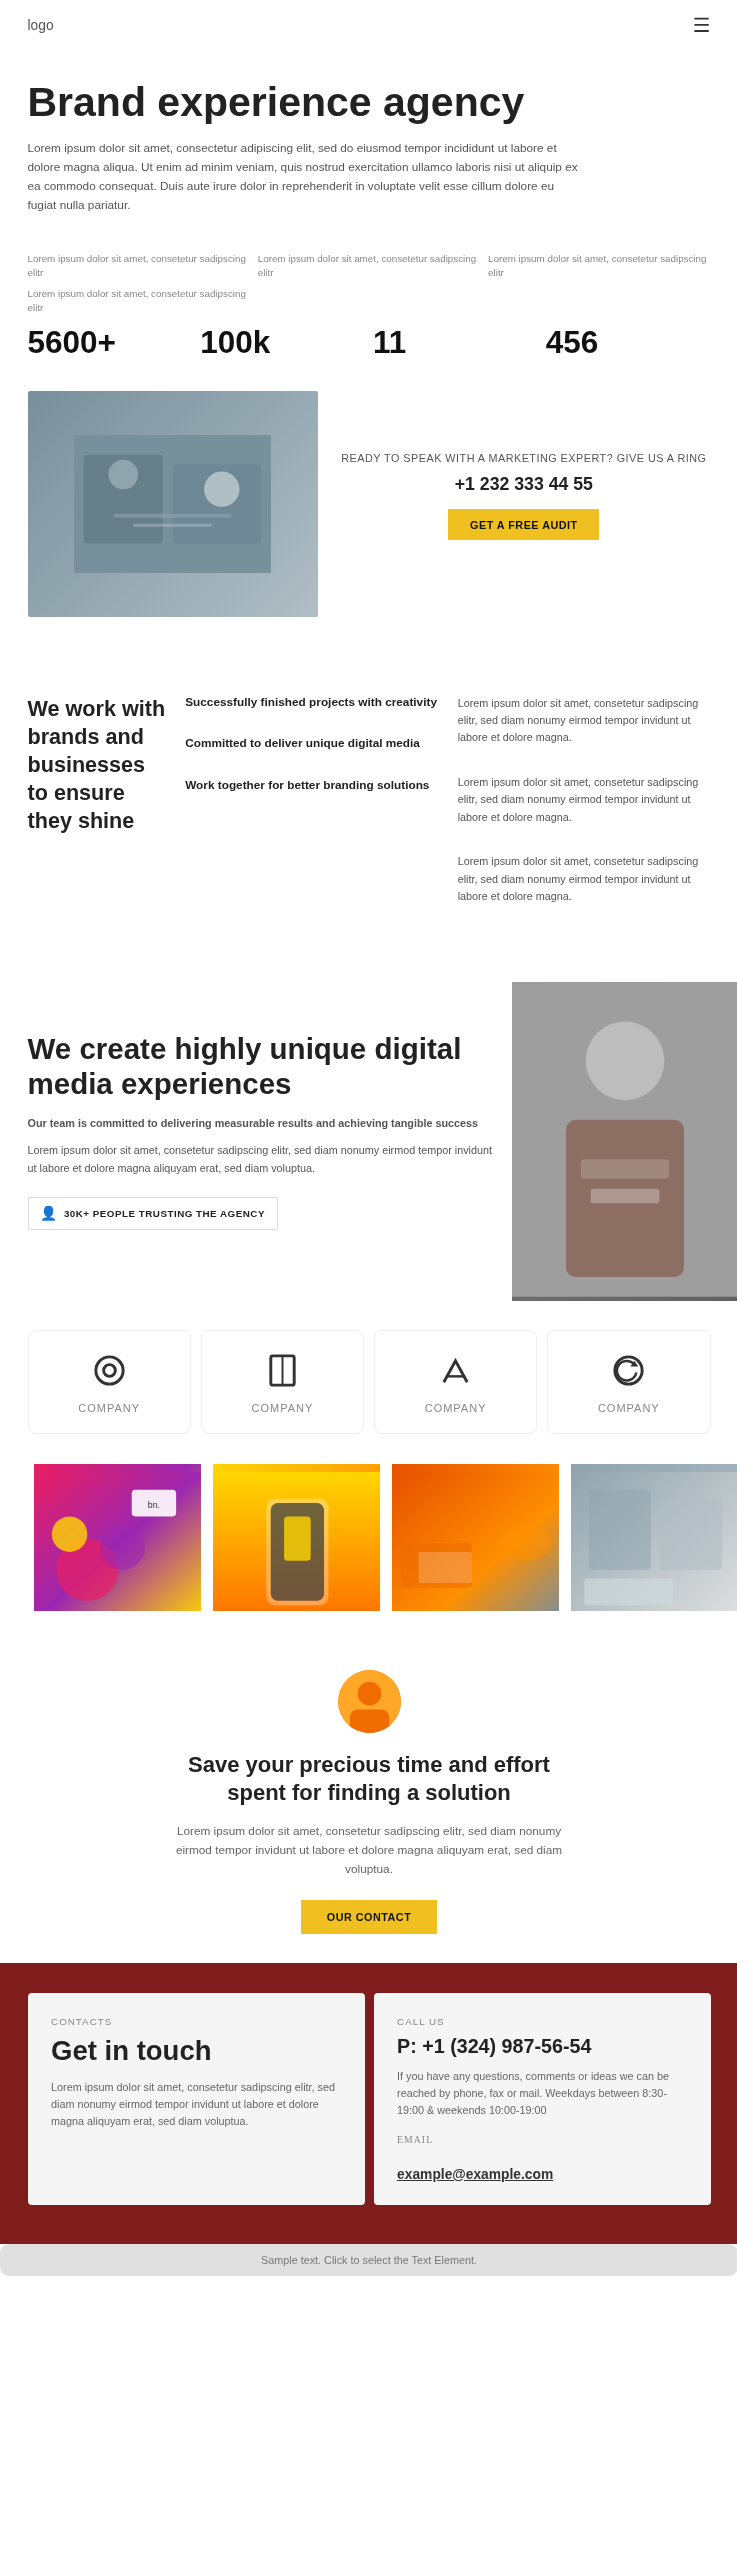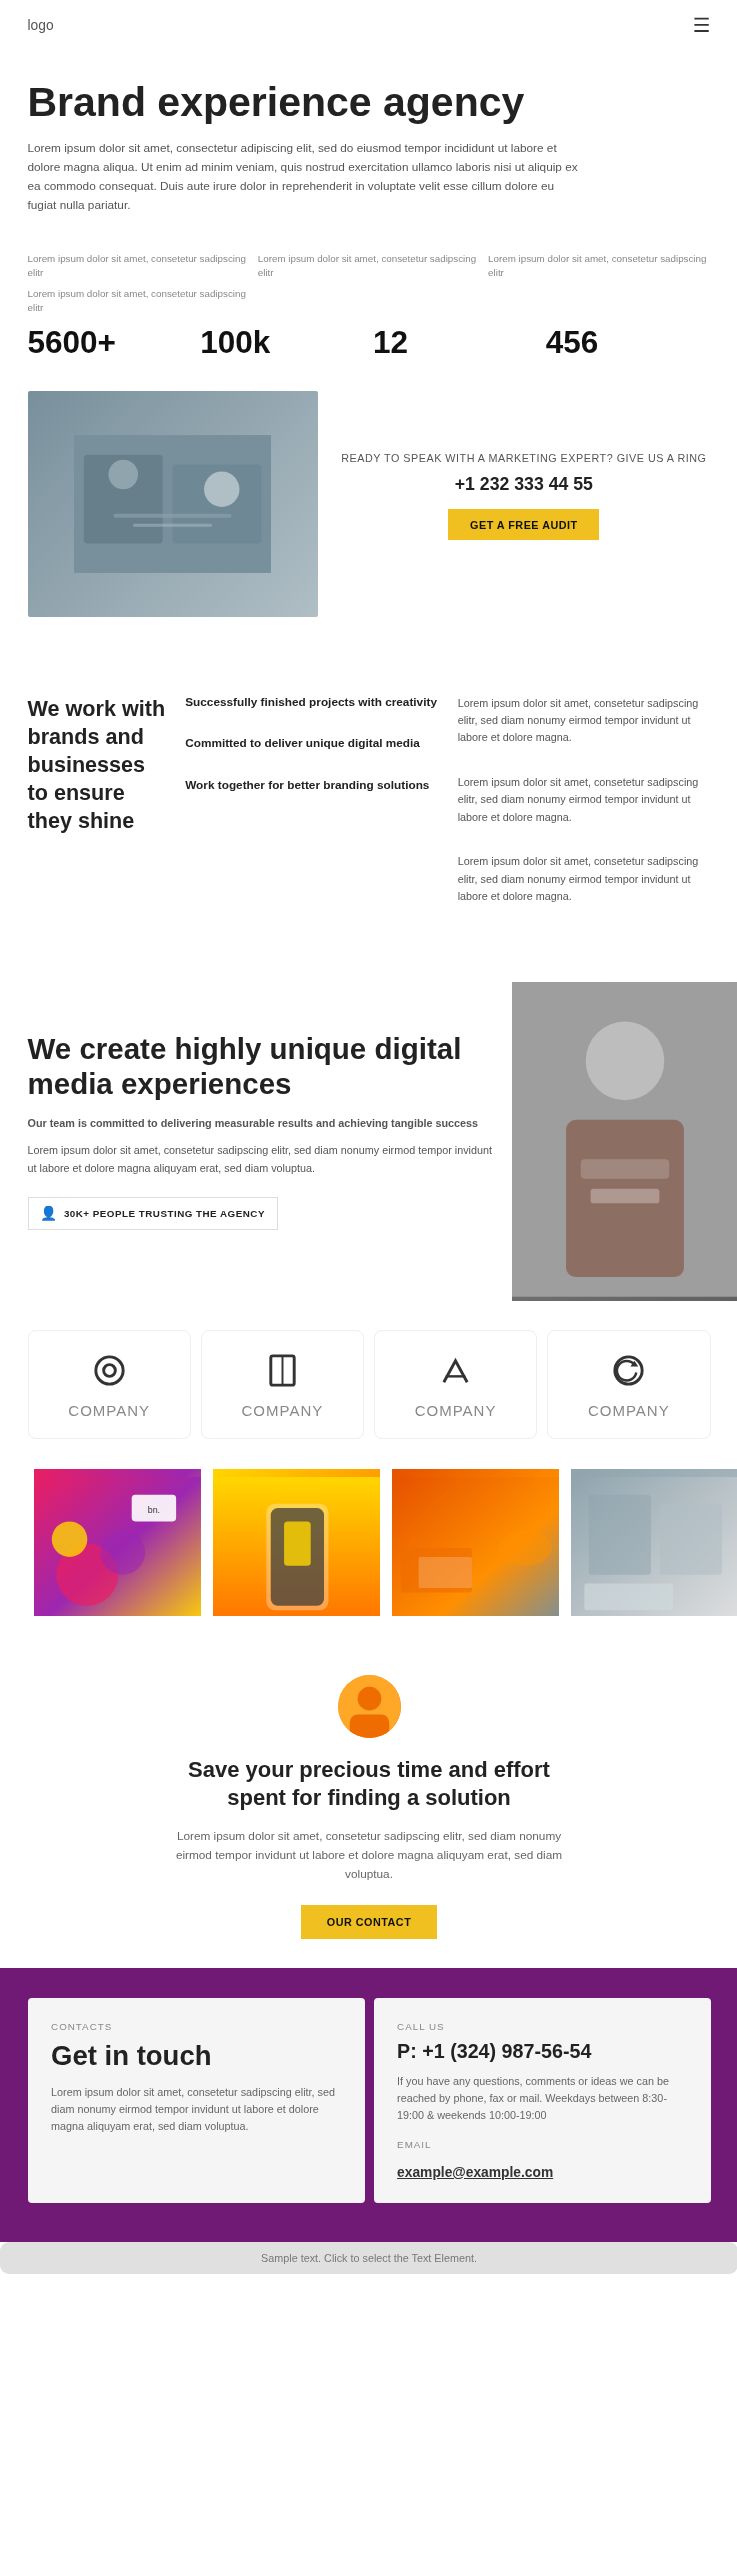--- a/index.html
+++ b/index.html
@@ -48,46 +48,46 @@
     .digital-left h2 { font-size: 29.5px; font-weight: 900; line-height: 1.2; margin-bottom: 13.8px; }
     .digital-left .subtitle { font-size: 10.8px; font-weight: 700; margin-bottom: 9.8px; }
     .digital-left p { font-size: 10.8px; color: #555; line-height: 1.6; margin-bottom: 19.7px; }
     .people-badge { display: flex; align-items: center; gap: 5.9px; border: 1px solid #ddd; padding: 7.9px 11.8px; font-size: 9.8px; font-weight: 700; letter-spacing: 0.5px; width: fit-content; }
     .digital-right { width: 226px; flex-shrink: 0; background: #78909c; min-height: 315px; overflow: hidden; }
     .digital-img { width: 100%; height: 100%; background: linear-gradient(160deg, #9e9e9e 0%, #616161 100%); min-height: 315px; }
 
     
     .logos-section { display: grid; grid-template-columns: repeat(4,1fr); gap: 9.8px; padding: 19.7px 27.5px; }
     .logo-card { border: 1px solid #eee; border-radius: 7.9px; padding: 19.7px; display: flex; flex-direction: column; align-items: center; justify-content: center; gap: 7.9px; }
-    .logo-name { font-size: 15px; color: #888; letter-spacing: 1px; }
+    .logo-name { font-size: 11px; color: #888; letter-spacing: 1px; }
 
     
     .portfolio-grid { display: grid; grid-template-columns: repeat(4, 1fr); gap: 12px; padding: 9.8px 0; height: 167px; margin-left: 34px; }
     .portfolio-item { background: #b0bec5; overflow: hidden; }
     .portfolio-item:nth-child(1) { background: linear-gradient(135deg, #e91e63 0%, #9c27b0 50%, #ffd700 100%); }
     .portfolio-item:nth-child(2) { background: linear-gradient(135deg, #ffd600 0%, #ff6f00 100%); }
     .portfolio-item:nth-child(3) { background: linear-gradient(135deg, #e65100 0%, #ff8f00 60%, #78909c 100%); }
     .portfolio-item:nth-child(4) { background: linear-gradient(135deg, #90a4ae 0%, #b0bec5 100%); }
 
     
     .testimonial-section { padding: 49px 27.5px 29.5px; text-align: center; }
     .avatar { width: 63px; height: 63px; border-radius: 50%; background: linear-gradient(135deg, #ffa726, #ef6c00); margin: 0 auto 17.7px; overflow: hidden; }
     .testimonial-section h3 { font-size: 22px; font-weight: 800; max-width: 393px; margin: 0 auto 13.8px; line-height: 1.3; }
     .testimonial-section p { font-size: 11.8px; color: #666; max-width: 413px; margin: 0 auto 21.6px; line-height: 1.6; }
     .our-contact-btn { background: #f0c020; color: #111; border: none; padding: 10.8px 25.6px; font-size: 10.8px; font-weight: 700; text-transform: uppercase; cursor: pointer; letter-spacing: 0.5px; }
 
     
-    .contact-footer { display: grid; grid-template-columns: 1fr 1fr; gap: 9px; padding: 29.5px 27.5px 39px; background: #701a75; }
+    .contact-footer { display: grid; grid-template-columns: 1fr 1fr; gap: 9px; padding: 29.5px 27.5px 39px; background: #7f1d1d; }
     .contact-box { background: #f5f5f5; border-radius: 3.9px; padding: 23.6px; }
     .contact-box .section-label { font-size: 9.8px; letter-spacing: 1px; color: #888; margin-bottom: 7.9px; text-transform: uppercase; }
     .contact-box h2 { font-size: 27.5px; font-weight: 900; margin-bottom: 11.8px; }
     .contact-box p { font-size: 10.8px; color: #666; line-height: 1.6; }
     .call-box .phone-big { font-size: 19.7px; font-weight: 900; margin-bottom: 9.8px; }
     .call-box p { font-size: 10.8px; color: #666; line-height: 1.6; margin-bottom: 13.8px; }
-    .email-label { font-size: 9.8px; letter-spacing: 1px; color: #888; text-transform: uppercase; margin-bottom: 15px; }
+    .email-label { font-size: 9.8px; letter-spacing: 1px; color: #888; text-transform: uppercase; margin-bottom: 22px; font-family: Liberation Serif, serif; }
     .email-link { font-size: 13.8px; color: #333; font-weight: 600; text-decoration: underline; }
 
     
     .sample-bar { background: #e0e0e0; text-align: center; padding: 9.8px; font-size: 10.8px; color: #777; border-radius: 9px; }
 
     .person-icon { font-size: 13.8px; }
   </style>
 </head>
 <body>
 
@@ -104,21 +104,21 @@
 <div class="stats-labels">
   <div class="stat-label">Lorem ipsum dolor sit amet, consetetur sadipscing elitr</div>
   <div class="stat-label">Lorem ipsum dolor sit amet, consetetur sadipscing elitr</div>
   <div class="stat-label">Lorem ipsum dolor sit amet, consetetur sadipscing elitr</div>
   <div class="stat-label">Lorem ipsum dolor sit amet, consetetur sadipscing elitr</div>
 </div>
 
 <div class="stats-numbers">
   <div class="stat-number">5600+</div>
   <div class="stat-number">100k</div>
-  <div class="stat-number">12</div>
+  <div class="stat-number">11</div>
   <div class="stat-number">456</div>
 </div>
 
 <section class="speak-section">
   <div class="speak-img">
     <div class="speak-img-inner">
 
       <svg width="197" height="138" viewBox="0 0 200 140">
         <rect width="200" height="140" fill="#78909c"></rect>
         <rect x="10" y="20" width="80" height="90" rx="4" fill="#546e7a" opacity="0.5"></rect>

